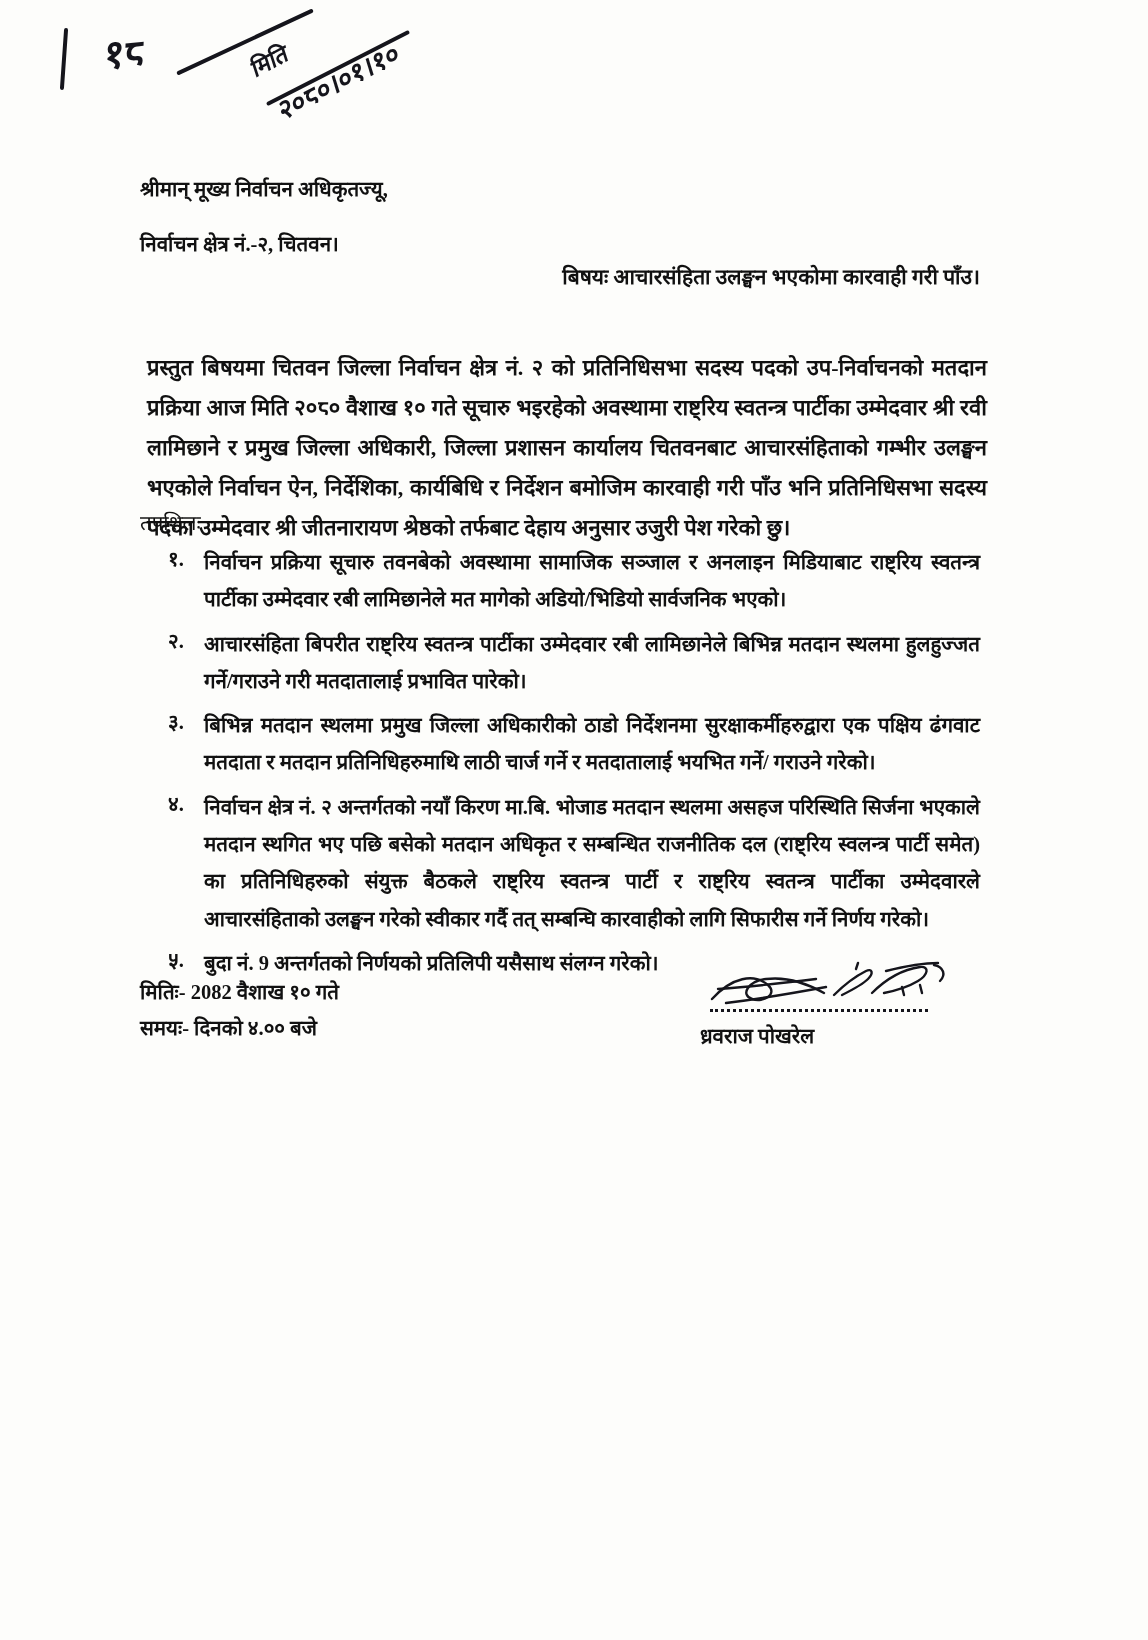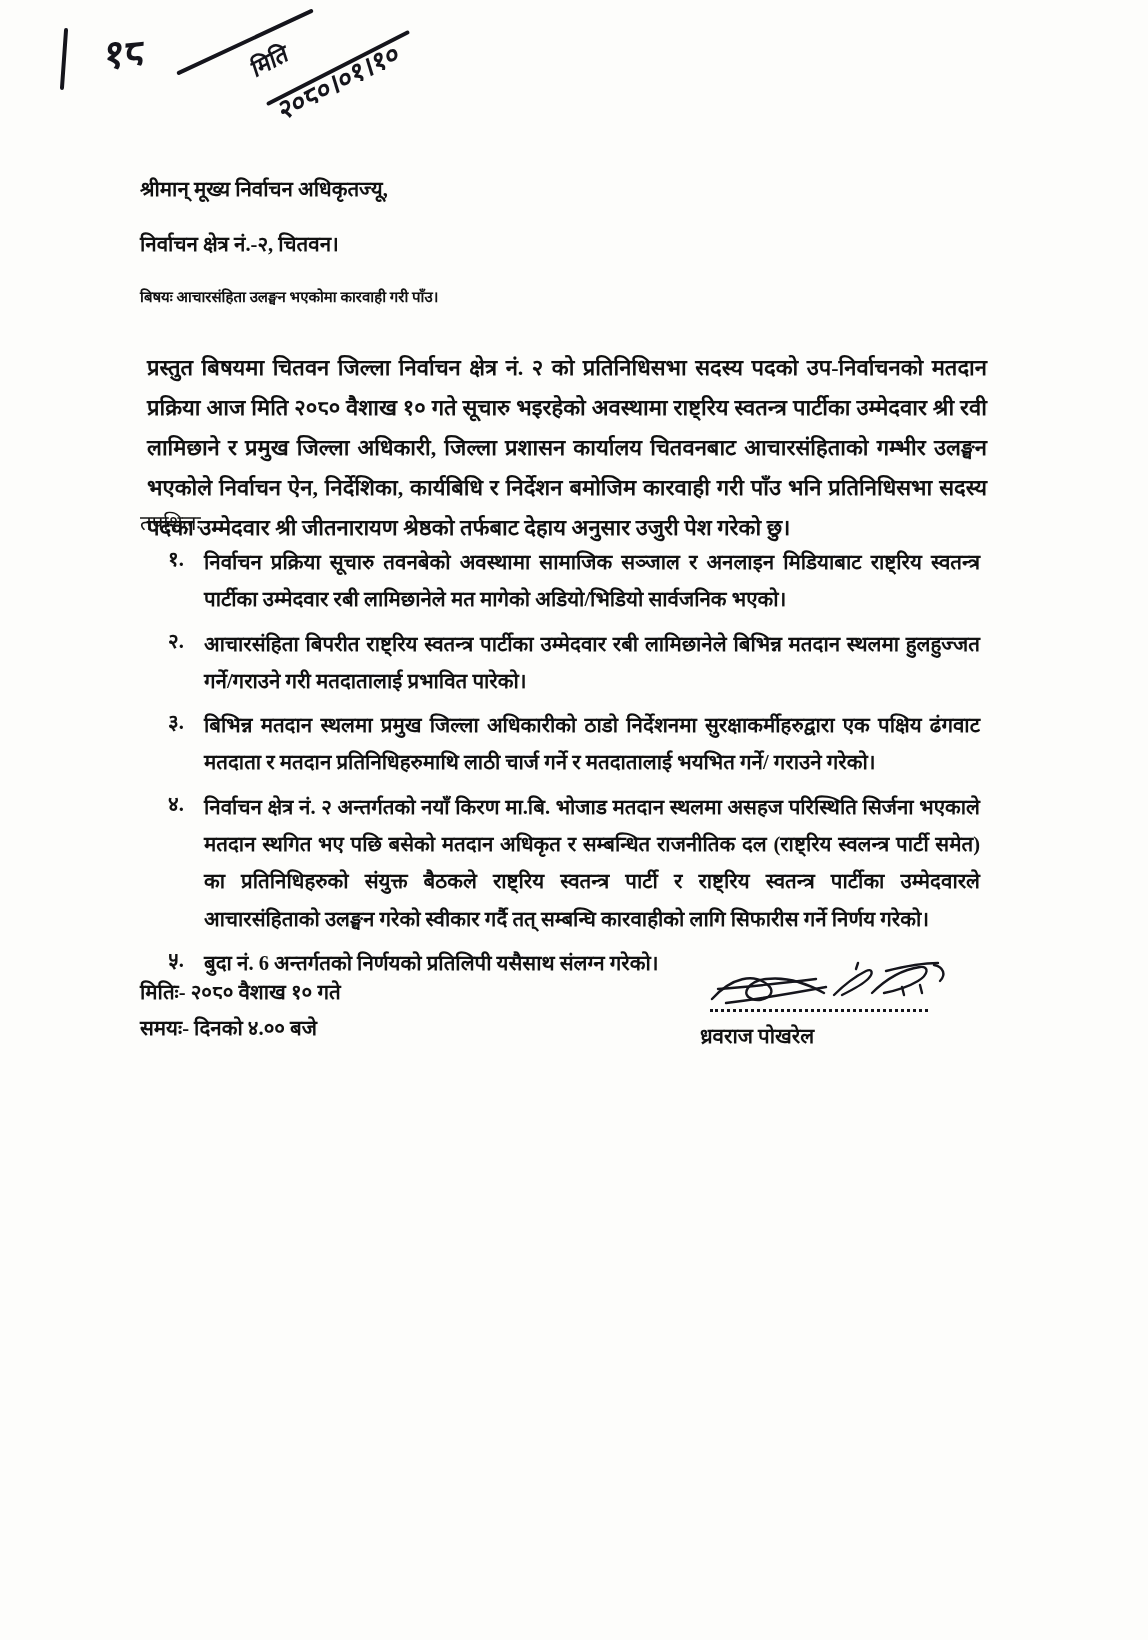--- a/index.html
+++ b/index.html
@@ -83,24 +83,24 @@
     width: 560px;
     font-size: 20.5px;
     line-height: 1.72;
     font-weight: 600;
   }
   .addressee div { white-space: nowrap; margin-top: 20px; }
 
   .subject {
     position: absolute;
     left: 140px;
-    top: 286px;
+    top: 262px;
     width: 840px;
-    text-align: left;
-    font-size: 15px;
+    text-align: right;
+    font-size: 21px;
     font-weight: 700;
   }
 
   .para {
     position: absolute;
     left: 147px;
     top: 348px;
     width: 840px;
     font-size: 22px;
     line-height: 1.82;
@@ -221,26 +221,26 @@
     <li>
       <span class="num">३.</span>
       <span class="txt">बिभिन्न मतदान स्थलमा प्रमुख जिल्ला अधिकारीको ठाडो निर्देशनमा सुरक्षाकर्मीहरुद्वारा एक पक्षिय ढंगवाट मतदाता र मतदान प्रतिनिधिहरुमाथि लाठी चार्ज गर्ने र मतदातालाई भयभित गर्ने/ गराउने गरेको।</span>
     </li>
     <li>
       <span class="num">४.</span>
       <span class="txt">निर्वाचन क्षेत्र नं. २ अन्तर्गतको नयाँ किरण मा.बि. भोजाड मतदान स्थलमा असहज परिस्थिति सिर्जना भएकाले मतदान स्थगित भए पछि बसेको मतदान अधिकृत र सम्बन्धित राजनीतिक दल (राष्ट्रिय स्वलन्त्र पार्टी समेत) का प्रतिनिधिहरुको संयुक्त बैठकले राष्ट्रिय स्वतन्त्र पार्टी र  राष्ट्रिय स्वतन्त्र पार्टीका उम्मेदवारले आचारसंहिताको उलङ्घन गरेको स्वीकार गर्दै तत् सम्बन्घि कारवाहीको लागि सिफारीस गर्ने निर्णय गरेको।</span>
     </li>
     <li>
       <span class="num">५.</span>
-      <span class="txt">बुदा नं. 6 अन्तर्गतको निर्णयको प्रतिलिपी यसैसाथ संलग्न गरेको।</span>
+      <span class="txt">बुदा नं. 9 अन्तर्गतको निर्णयको प्रतिलिपी यसैसाथ संलग्न गरेको।</span>
     </li>
   </ol>
 
   <div class="foot-left">
-    <div>मितिः- २०८० वैशाख १० गते</div>
+    <div>मितिः- 2082 वैशाख १० गते</div>
     <div>समयः- दिनको ४.०० बजे</div>
   </div>
 
   <div class="foot-right">
     <div class="sig-area">
       <svg class="sig-svg" width="250" height="60" viewBox="0 0 250 60">
         <g fill="none" stroke="#15151c" stroke-width="2.4" stroke-linecap="round">
           <path d="M6,40 C26,18 48,14 62,26 C72,35 58,44 46,40 C34,36 42,22 60,20 C84,17 104,26 118,34"></path>
           <path d="M12,30 C40,28 78,24 110,20"></path>
           <path d="M20,44 C52,40 88,34 120,28"></path>

